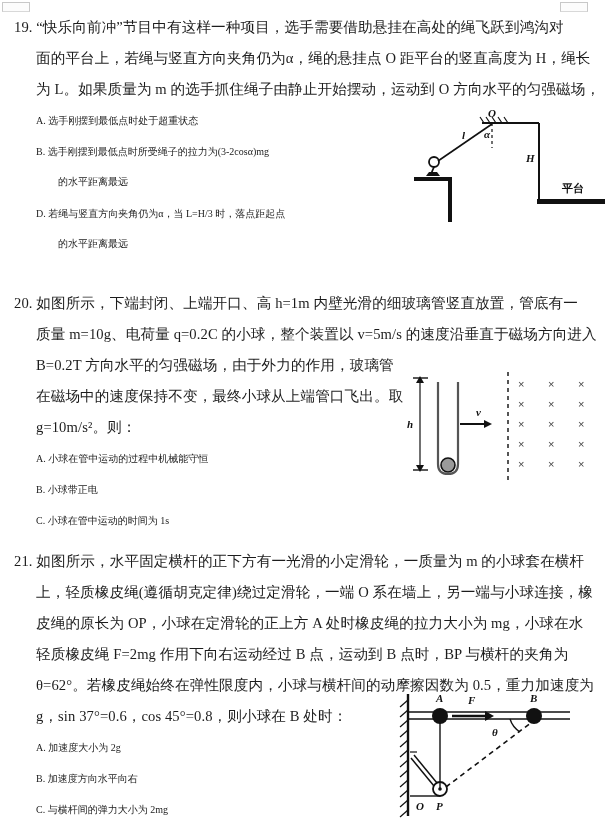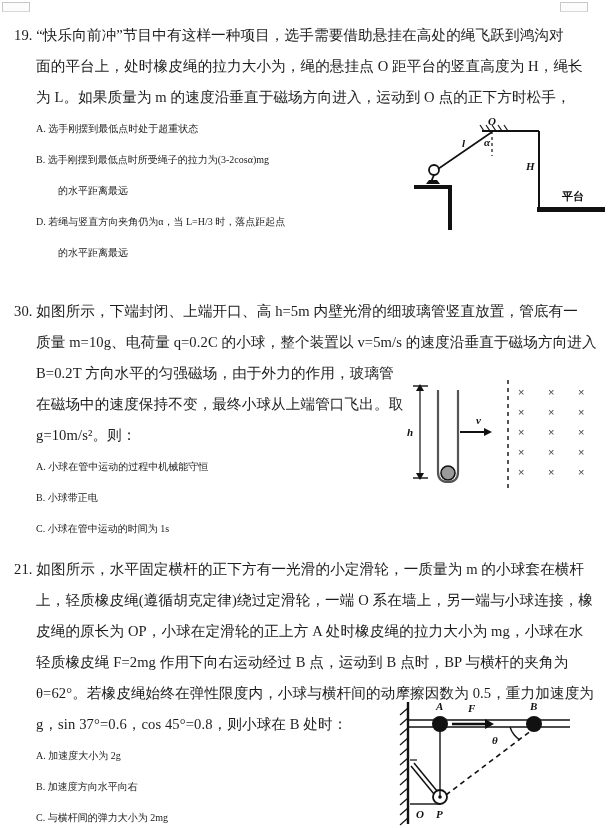--- a/index.html
+++ b/index.html
@@ -24,21 +24,21 @@
     height: 8px;
     border: 1px solid #c8c8c8;
     border-bottom-color: #d8d8d8;
     background: #fcfcfc;
   }
   .scan-corner.left  { left: 2px; }
   .scan-corner.right { right: 24px; }
 
   .page {
     position: absolute;
-    left: 0; top: 8px;
+    left: 0; top: 0;
     width: 612px; height: 756px;
   }
 
   .question {
     position: absolute;
     left: 14px;
     width: 584px;
   }
   #q19 { top: 12px; }
   #q20 { top: 288px; }
@@ -56,21 +56,21 @@
   }
   .q-line.indent { padding-left: 22px; }
 
   .opt {
     display: block;
     padding-left: 22px;
     font-size: 10px;
     line-height: 31px;
     white-space: nowrap;
   }
-  .opt.cont { padding-left: 44px; }
+  .opt.cont { padding-left: 44px; font-family: Liberation Mono, monospace; }
 
   
   .figure { position: absolute; }
   #fig19 { left: 404px; top: 104px; width: 202px; height: 118px; }
   #fig20 { left: 404px; top: 366px; width: 200px; height: 118px; }
   #fig21 { left: 374px; top: 686px; width: 230px; height: 136px; }
 
   .figure svg { display: block; }
   .fg-txt {
     font-family: "Liberation Serif", serif;
@@ -95,22 +95,22 @@
 <body>
 
 <div class="scan-corner left"></div>
 <div class="scan-corner right"></div>
 
 <div class="page">
 
   <div class="question" id="q19">
     <div class="q-body">
       <span class="q-line">19. “快乐向前冲”节目中有这样一种项目，选手需要借助悬挂在高处的绳飞跃到鸿沟对</span>
-      <span class="q-line indent">面的平台上，处时橡皮绳的拉力大小为，绳的悬挂点 O 距平台的竖直高度为 H，绳长</span>
-      <span class="q-line indent">为 L。如果质量为 m 的速度沿垂直于磁场方向进入，运动到 O 点的正下方时松手，</span>
+      <span class="q-line indent">面的平台上，若绳与竖直方向夹角仍为α，绳的悬挂点 O 距平台的竖直高度为 H，绳长</span>
+      <span class="q-line indent">为 L。如果质量为 m 的选手抓住绳子由静止开始摆动，运动到 O 方向水平的匀强磁场，</span>
     </div>
     <span class="opt">A. 选手刚摆到最低点时处于超重状态</span>
     <span class="opt">B. 选手刚摆到最低点时所受绳子的拉力为(3-2cosα)mg</span>
     <span class="opt cont">的水平距离最远</span>
     <span class="opt">D. 若绳与竖直方向夹角仍为α，当 L=H/3 时，落点距起点</span>
     <span class="opt cont">的水平距离最远</span>
   </div>
 
   <div class="figure" id="fig19">
     <svg width="202" height="118" viewBox="0 0 202 118">
@@ -144,21 +144,21 @@
       <line x1="135" y1="19" x2="135" y2="97" stroke="#111" stroke-width="2"></line>
       <text class="fg-txt" x="122" y="58">H</text>
 
       <rect x="133" y="95" width="68" height="5" fill="#111"></rect>
       <text class="fg-txt-cn" x="158" y="88">平台</text>
     </svg>
   </div>
 
   <div class="question" id="q20">
     <div class="q-body">
-      <span class="q-line">30. 如图所示，下端封闭、上端开口、高 h=5m 内壁光滑的细玻璃管竖直放置，管底有一</span>
+      <span class="q-line">20. 如图所示，下端封闭、上端开口、高 h=1m 内壁光滑的细玻璃管竖直放置，管底有一</span>
       <span class="q-line indent">质量 m=10g、电荷量 q=0.2C 的小球，整个装置以 v=5m/s 的速度沿垂直于磁场方向进入</span>
       <span class="q-line indent">B=0.2T 方向水平的匀强磁场，由于外力的作用，玻璃管</span>
       <span class="q-line indent">在磁场中的速度保持不变，最终小球从上端管口飞出。取</span>
       <span class="q-line indent">g=10m/s²。则：</span>
     </div>
     <span class="opt">A. 小球在管中运动的过程中机械能守恒</span>
     <span class="opt">B. 小球带正电</span>
     <span class="opt">C. 小球在管中运动的时间为 1s</span>
   </div>
 

